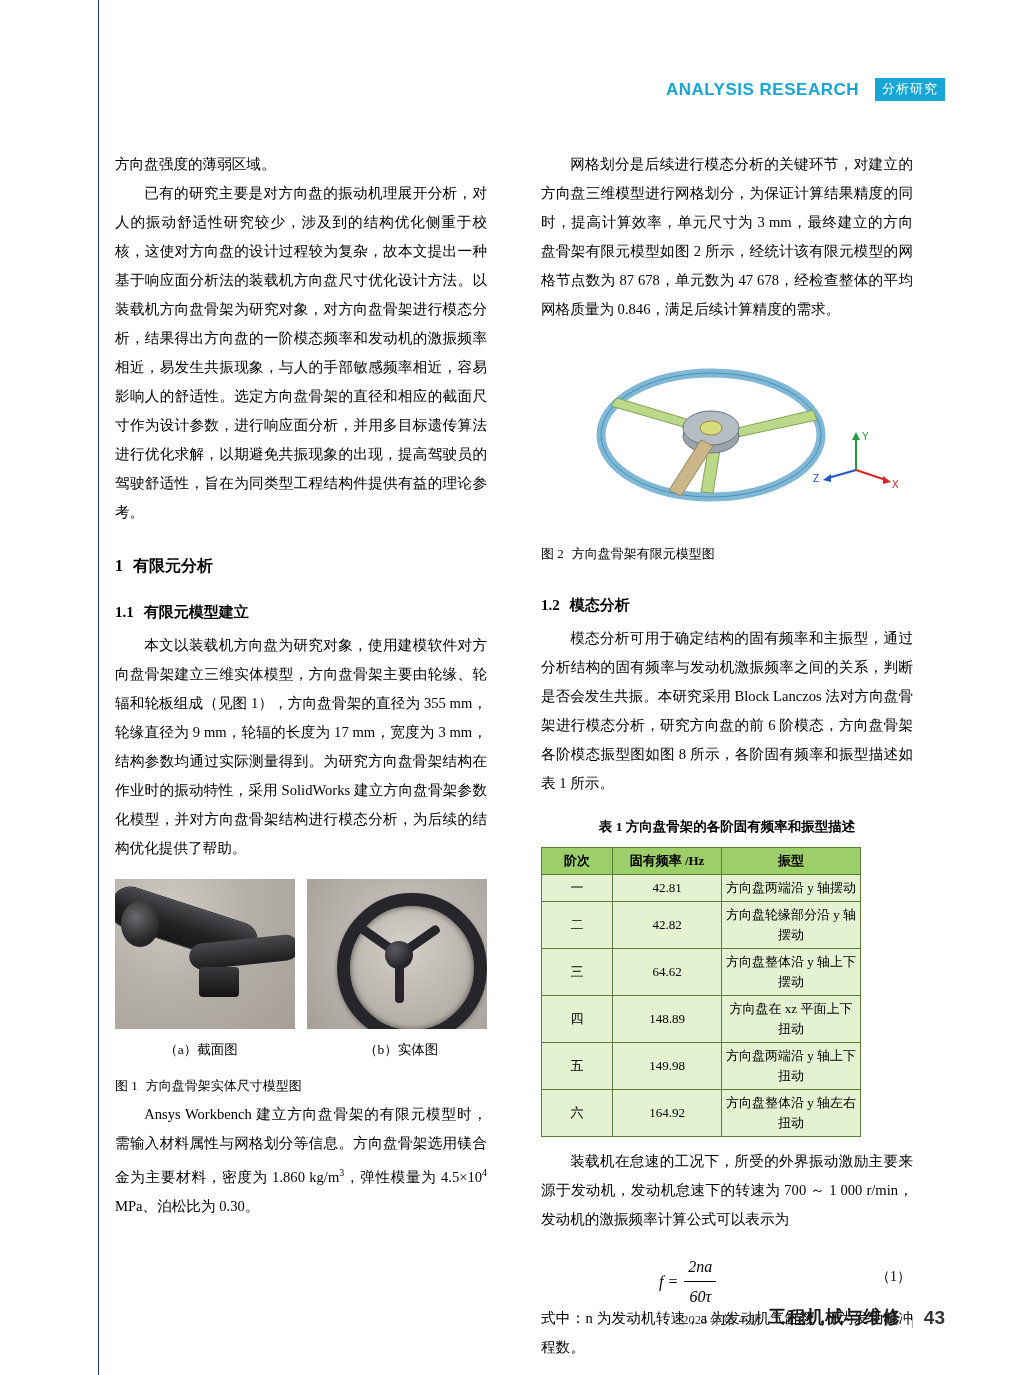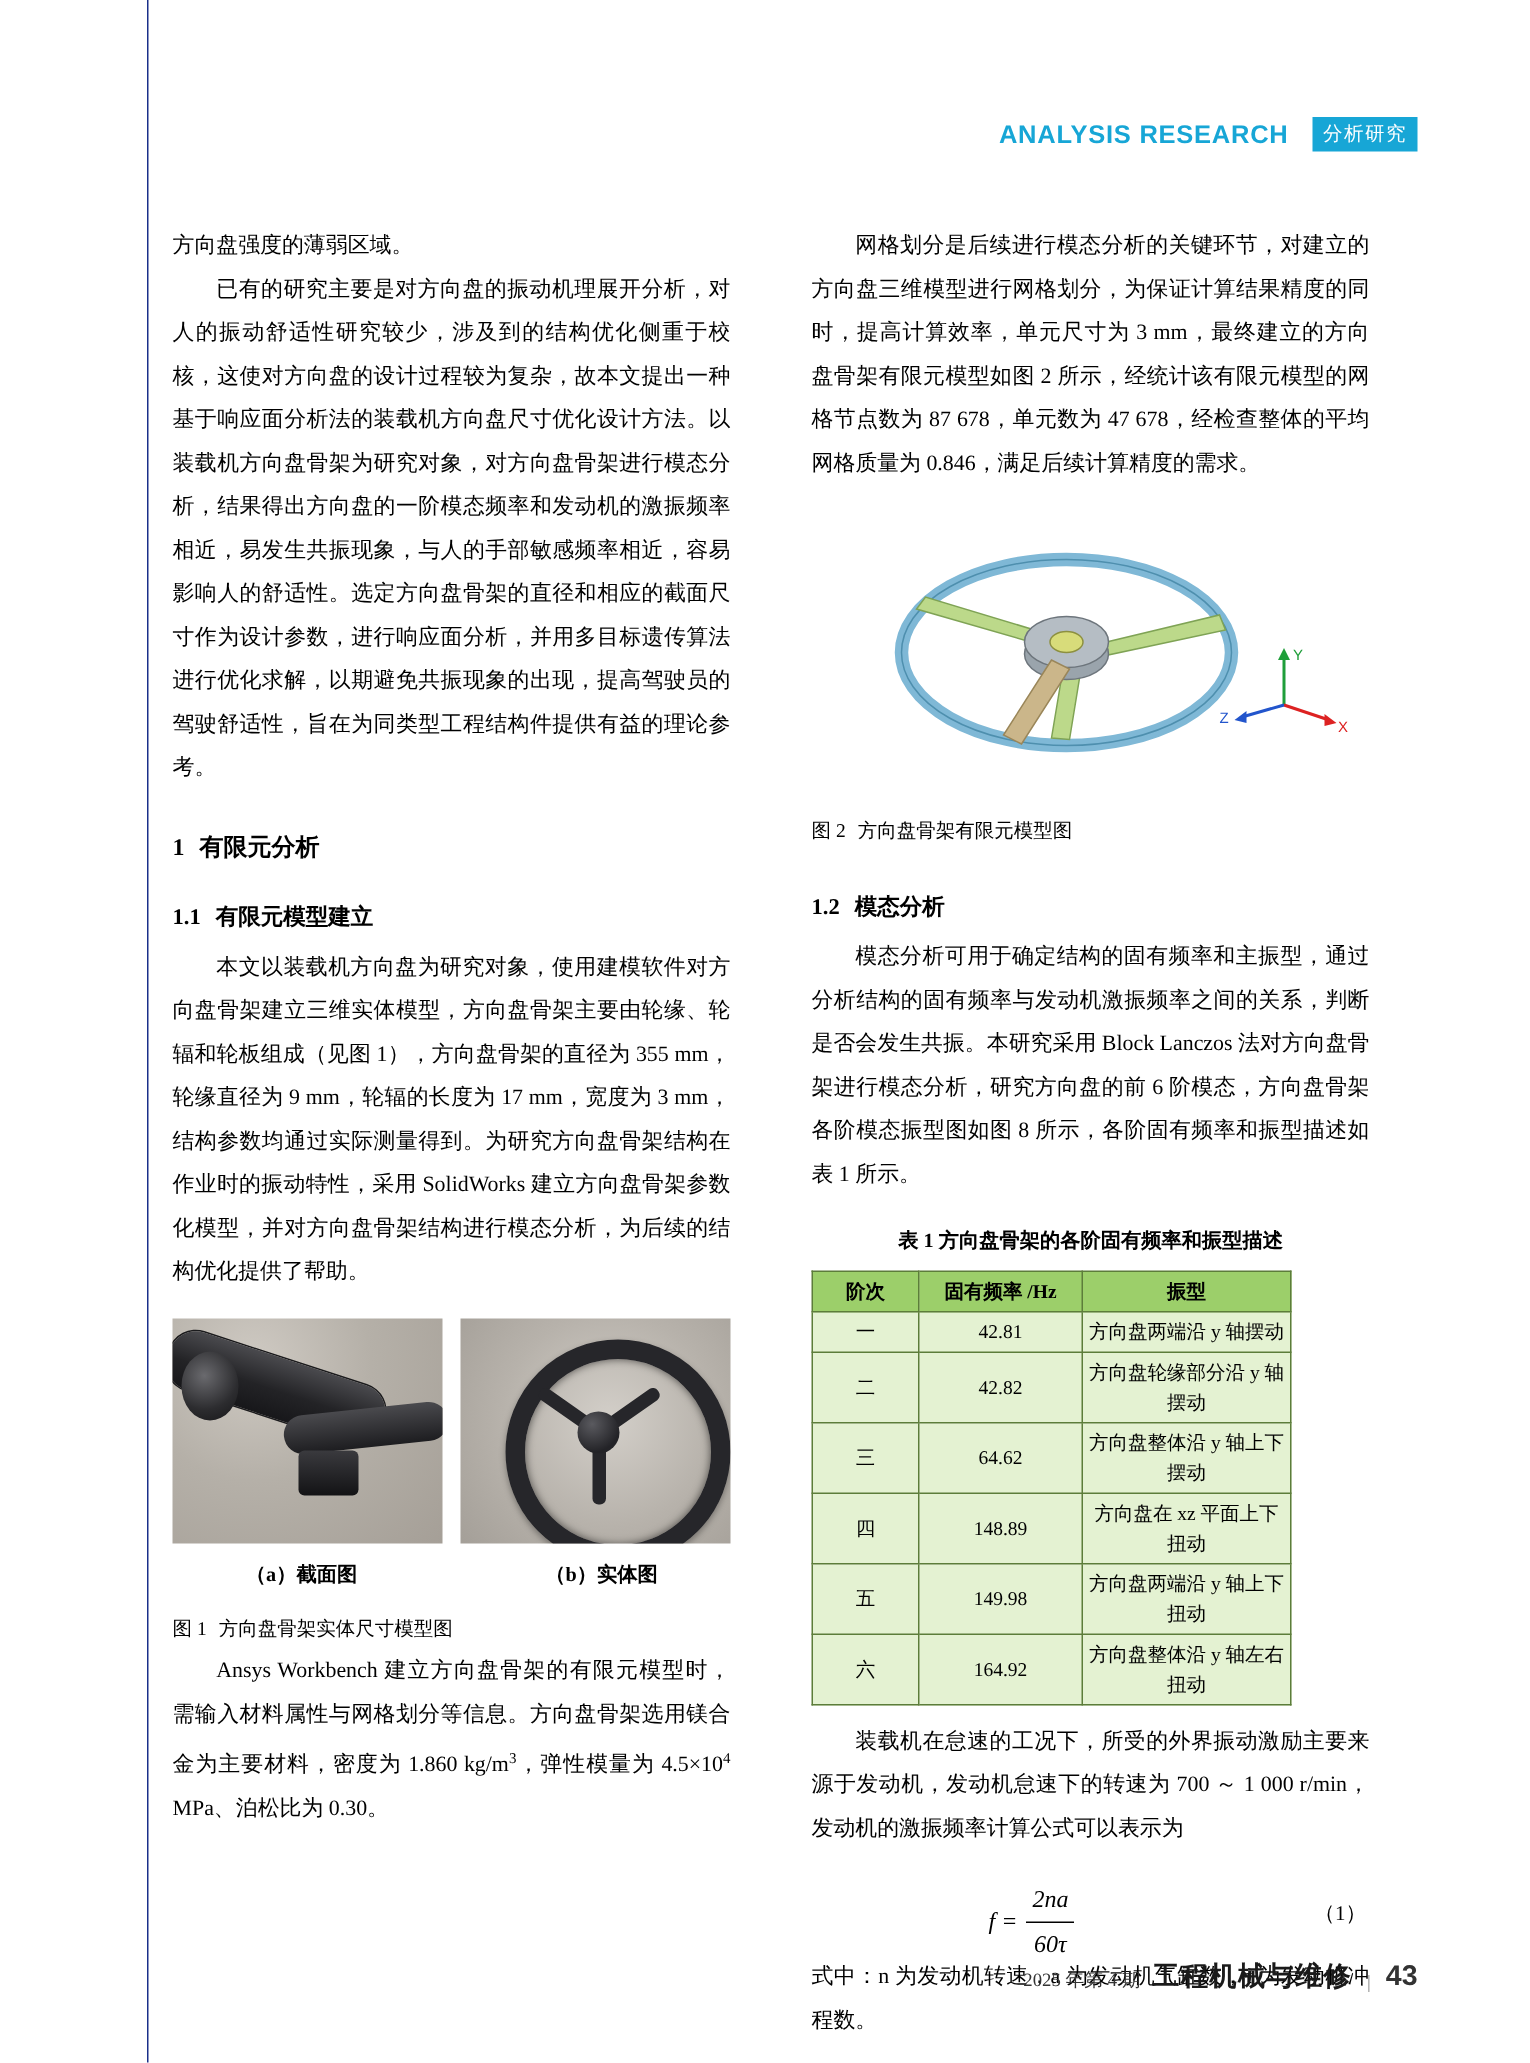--- a/index.html
+++ b/index.html
@@ -105,21 +105,21 @@
   .spoke{
     position:absolute;background:#26262a;border-radius:4px;left:88px;top:72px;
     width:9px;height:52px;transform-origin:4.5px 4px;
   }
   .sp1{transform:rotate(0deg);}
   .sp2{transform:rotate(125deg);}
   .sp3{transform:rotate(235deg);}
   .cap-l{
     font-size:13.5px;text-align:center;width:180px;margin-top:6px;
   }
-  .cap-row{display:flex;gap:28px;font-weight:bold;}
+  .cap-row{display:flex;gap:28px;}
   .fig-caption{
     font-size:13px;text-align:left;margin-top:7px;
   }
   .fig-caption .lbl{margin-right:8px;}
   
   .fig2-box{
     margin-top:16px;height:232px;position:relative;
   }
   .fig2-svg{position:absolute;left:10px;top:0;}
   

